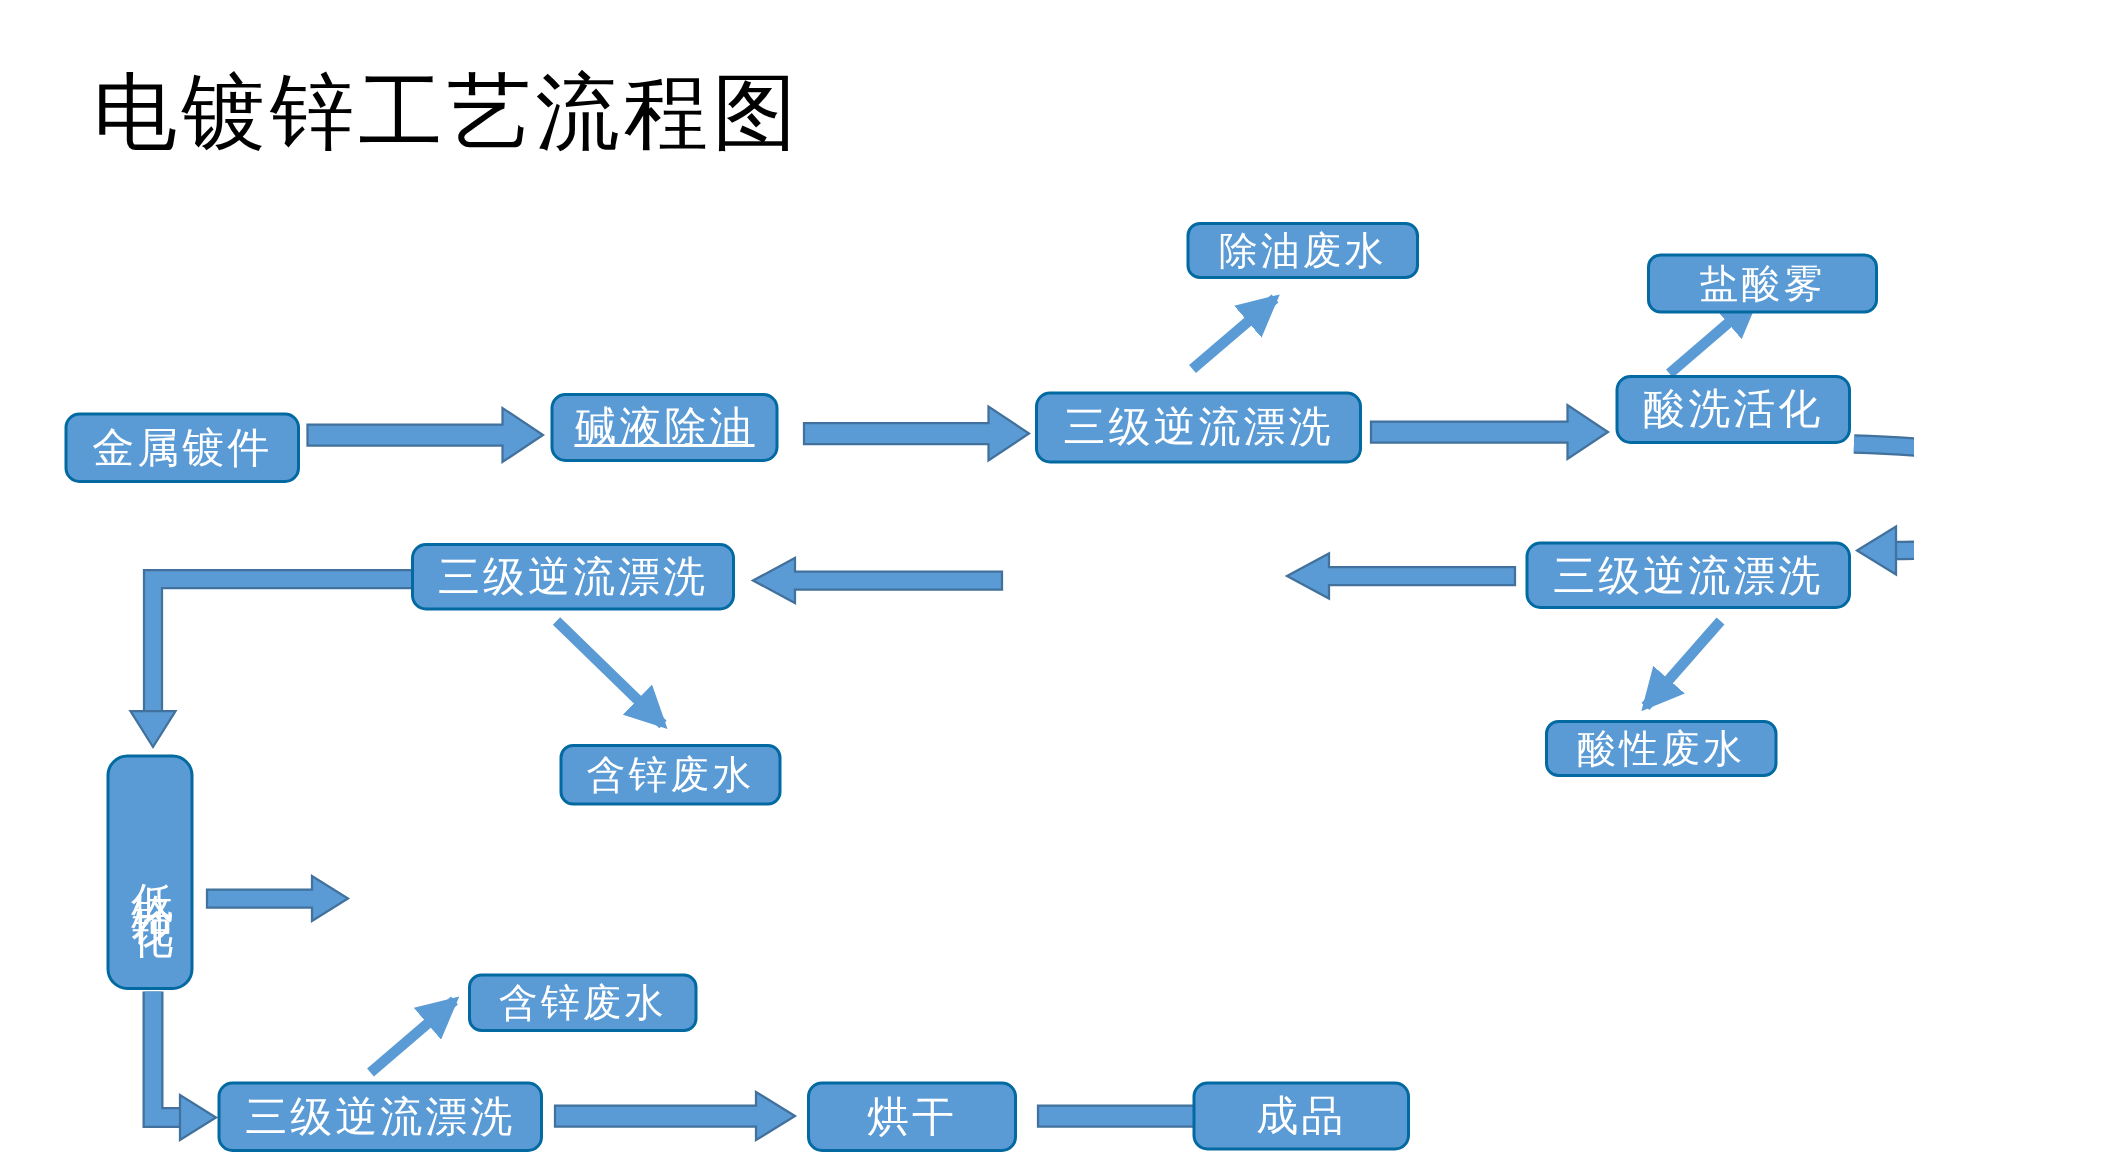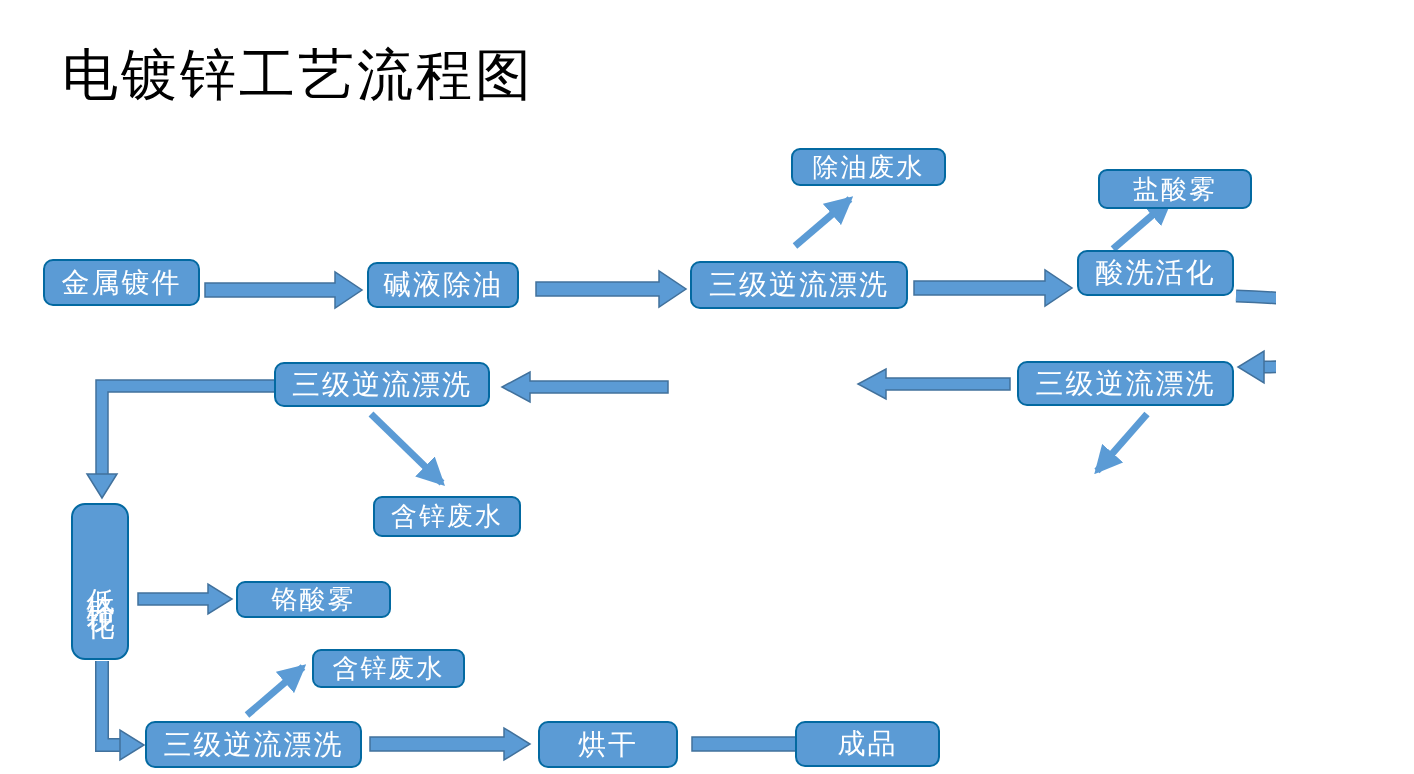--- a/index.html
+++ b/index.html
@@ -65,34 +65,34 @@
       <polygon points="87,474 117,474 102,498" fill="#5b9bd5" stroke="#41719c" stroke-width="1.5"></polygon>
     </g>
 
     <g>
       <path d="M102,661 L102,745 L122,745" stroke="#41719c" stroke-width="14" fill="none"></path>
       <path d="M102,661 L102,745 L122,745" stroke="#5b9bd5" stroke-width="11" fill="none"></path>
       <polygon points="120,730 120,760 144,745" fill="#5b9bd5" stroke="#41719c" stroke-width="1.5"></polygon>
     </g>
   </svg>
 
-  <div class="node" style="left:43px;top:259px;width:157px;height:47px;">金属镀件</div>
-  <div class="node" style="left:367px;top:262px;width:152px;height:46px;">碱液除油</div>
+  <div class="node" style="left:43px;top:275px;width:157px;height:47px;">金属镀件</div>
+  <div class="node" style="left:367px;top:262px;width:152px;height:46px;text-decoration:underline;">碱液除油</div>
   <div class="node" style="left:690px;top:261px;width:218px;height:48px;">三级逆流漂洗</div>
   <div class="node" style="left:1077px;top:250px;width:157px;height:46px;">酸洗活化</div>
 
   <div class="node small" style="left:791px;top:148px;width:155px;height:38px;">除油废水</div>
   <div class="node small" style="left:1098px;top:153px;width:154px;height:40px;margin-top:16px;">盐酸雾</div>
 
   <div class="node" style="left:1017px;top:361px;width:217px;height:45px;">三级逆流漂洗</div>
   <div class="node" style="left:274px;top:362px;width:216px;height:45px;">三级逆流漂洗</div>
 
+  <div class="node small" style="left:1030px;top:480px;width:155px;height:38px;">酸性废水</div>
   <div class="node small" style="left:373px;top:496px;width:148px;height:41px;">含锌废水</div>
 
   <div class="node vertical" style="left:71px;top:503px;width:58px;height:157px;">低铬钝化</div>
-  <div class="node small" style="left:236px;top:581px;width:155px;height:37px;">铬酸雾</div>
   <div class="node small" style="left:312px;top:649px;width:153px;height:39px;">含锌废水</div>
 
   <div class="node" style="left:145px;top:721px;width:217px;height:47px;">三级逆流漂洗</div>
   <div class="node" style="left:538px;top:721px;width:140px;height:47px;font-family:Liberation Mono, monospace;">烘干</div>
   <div class="node" style="left:795px;top:721px;width:145px;height:46px;">成品</div>
 
 </div>
 
 </body></html>

